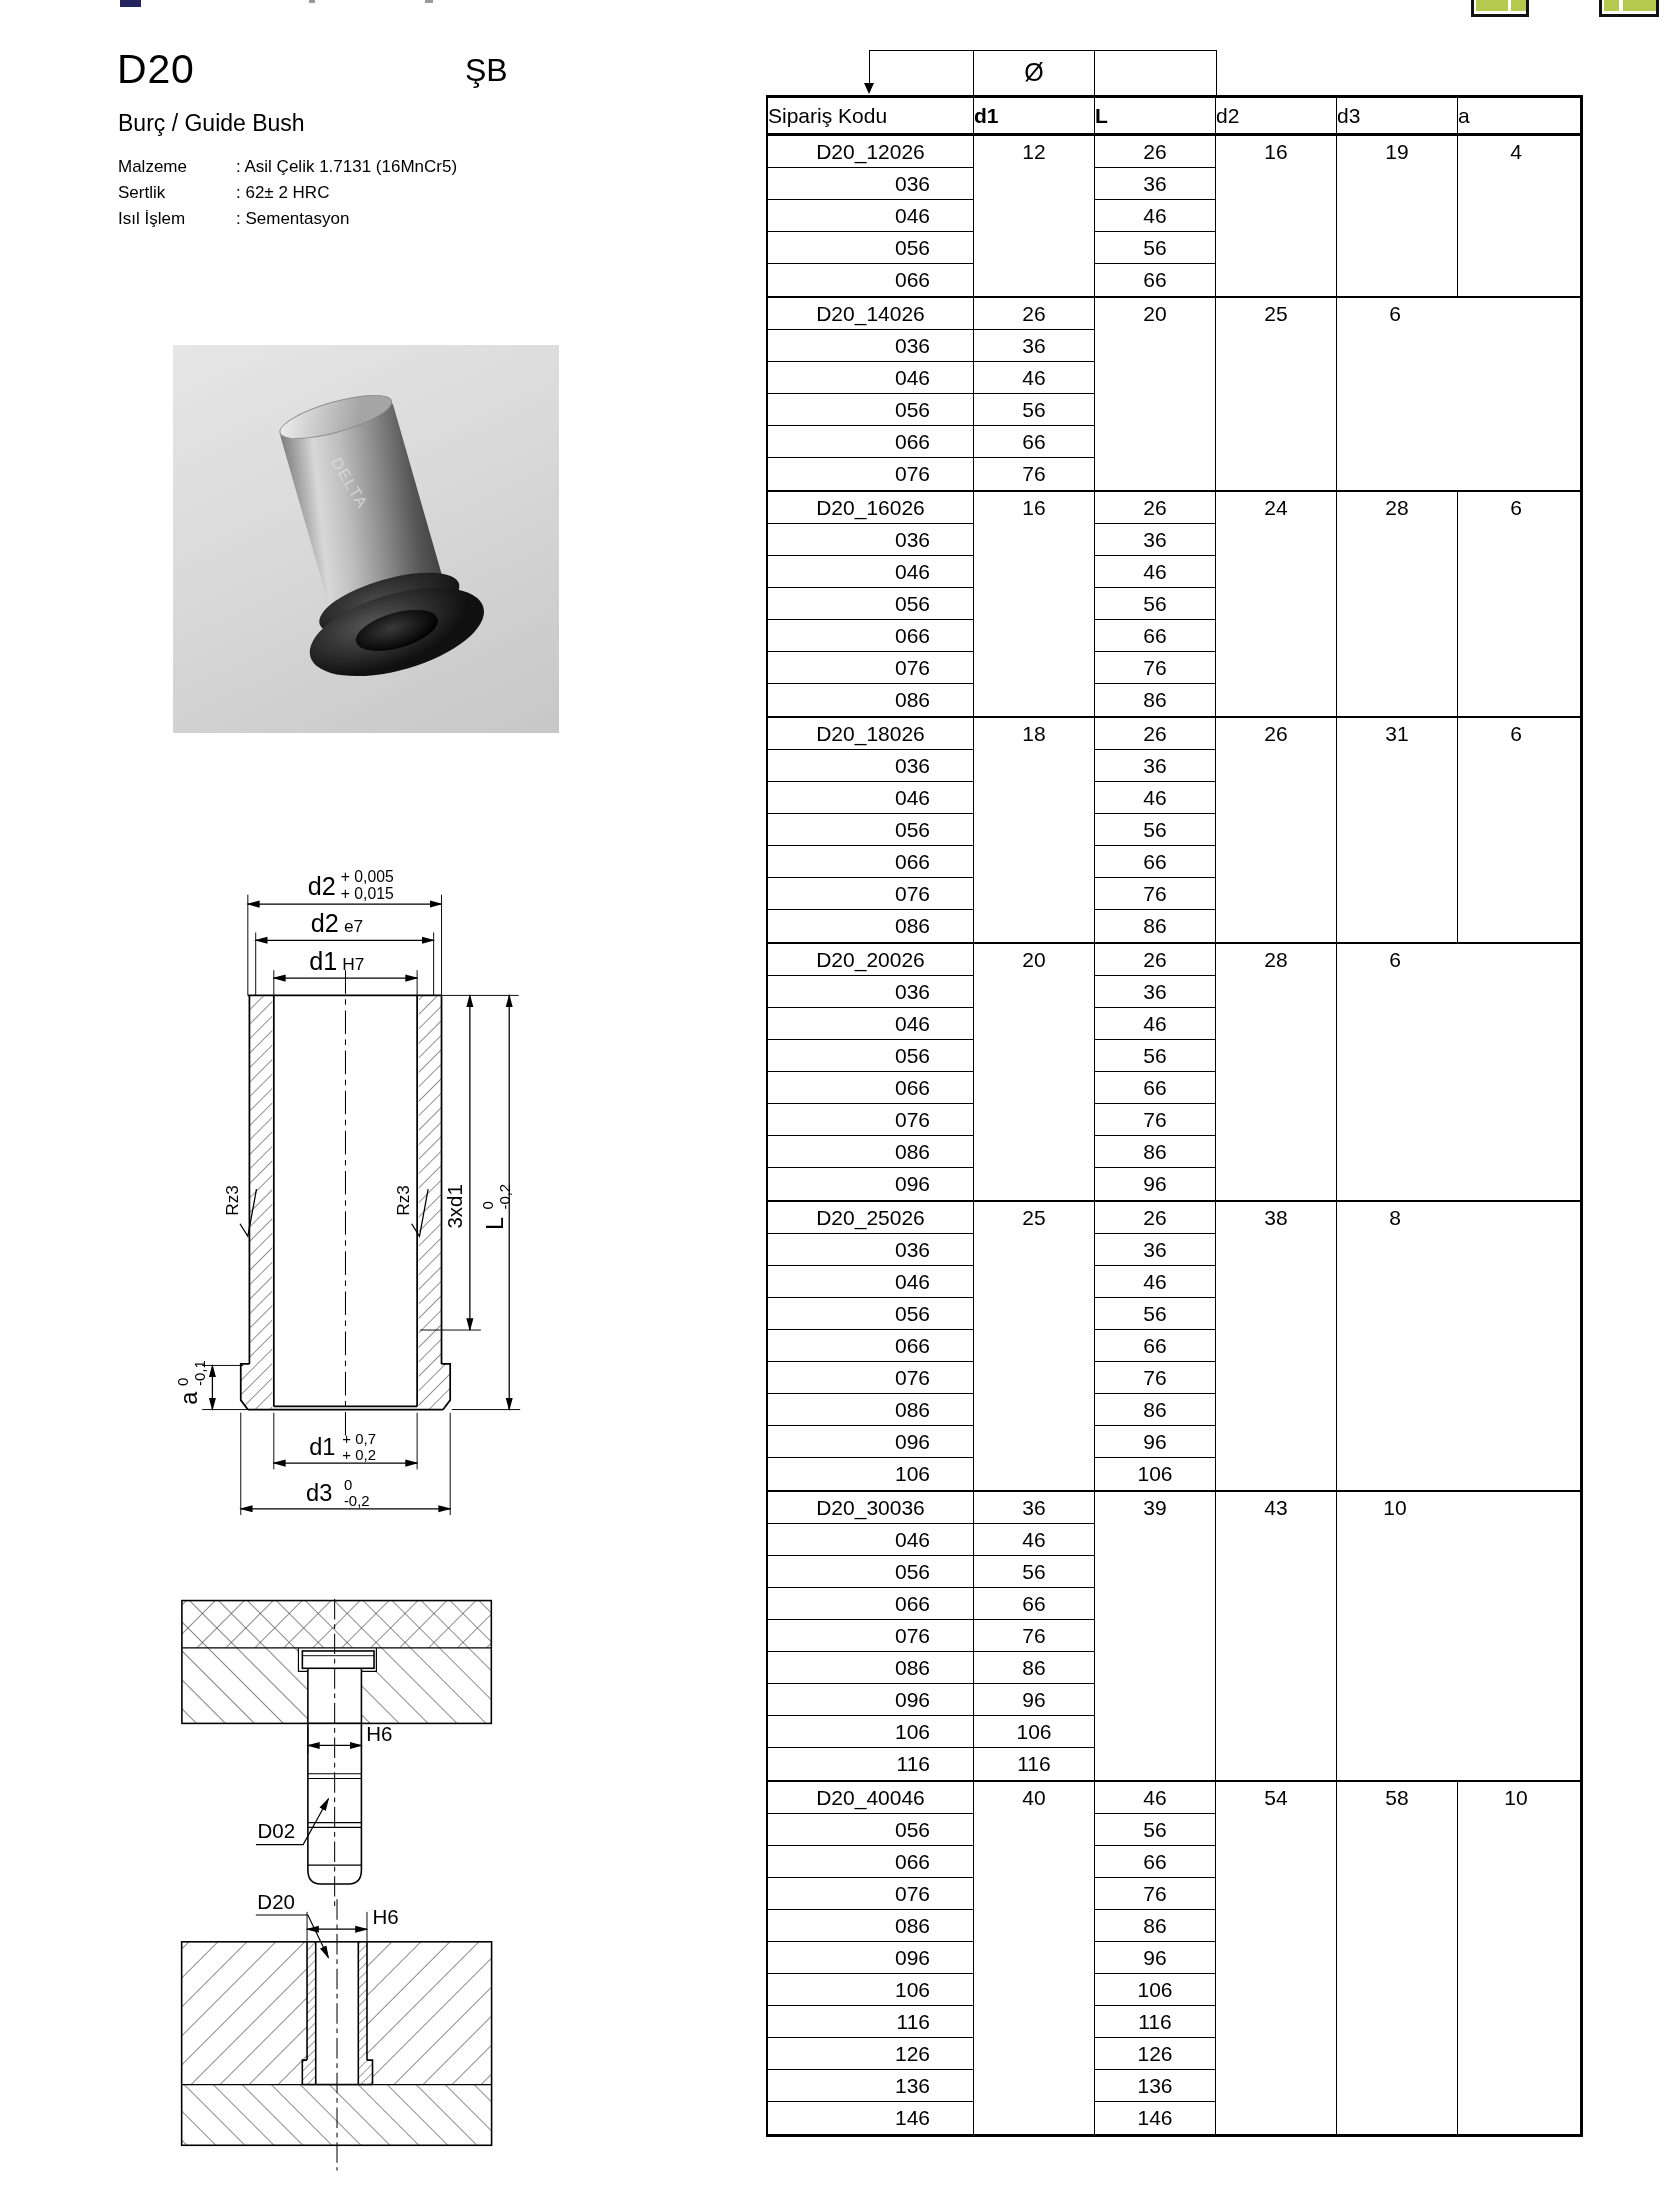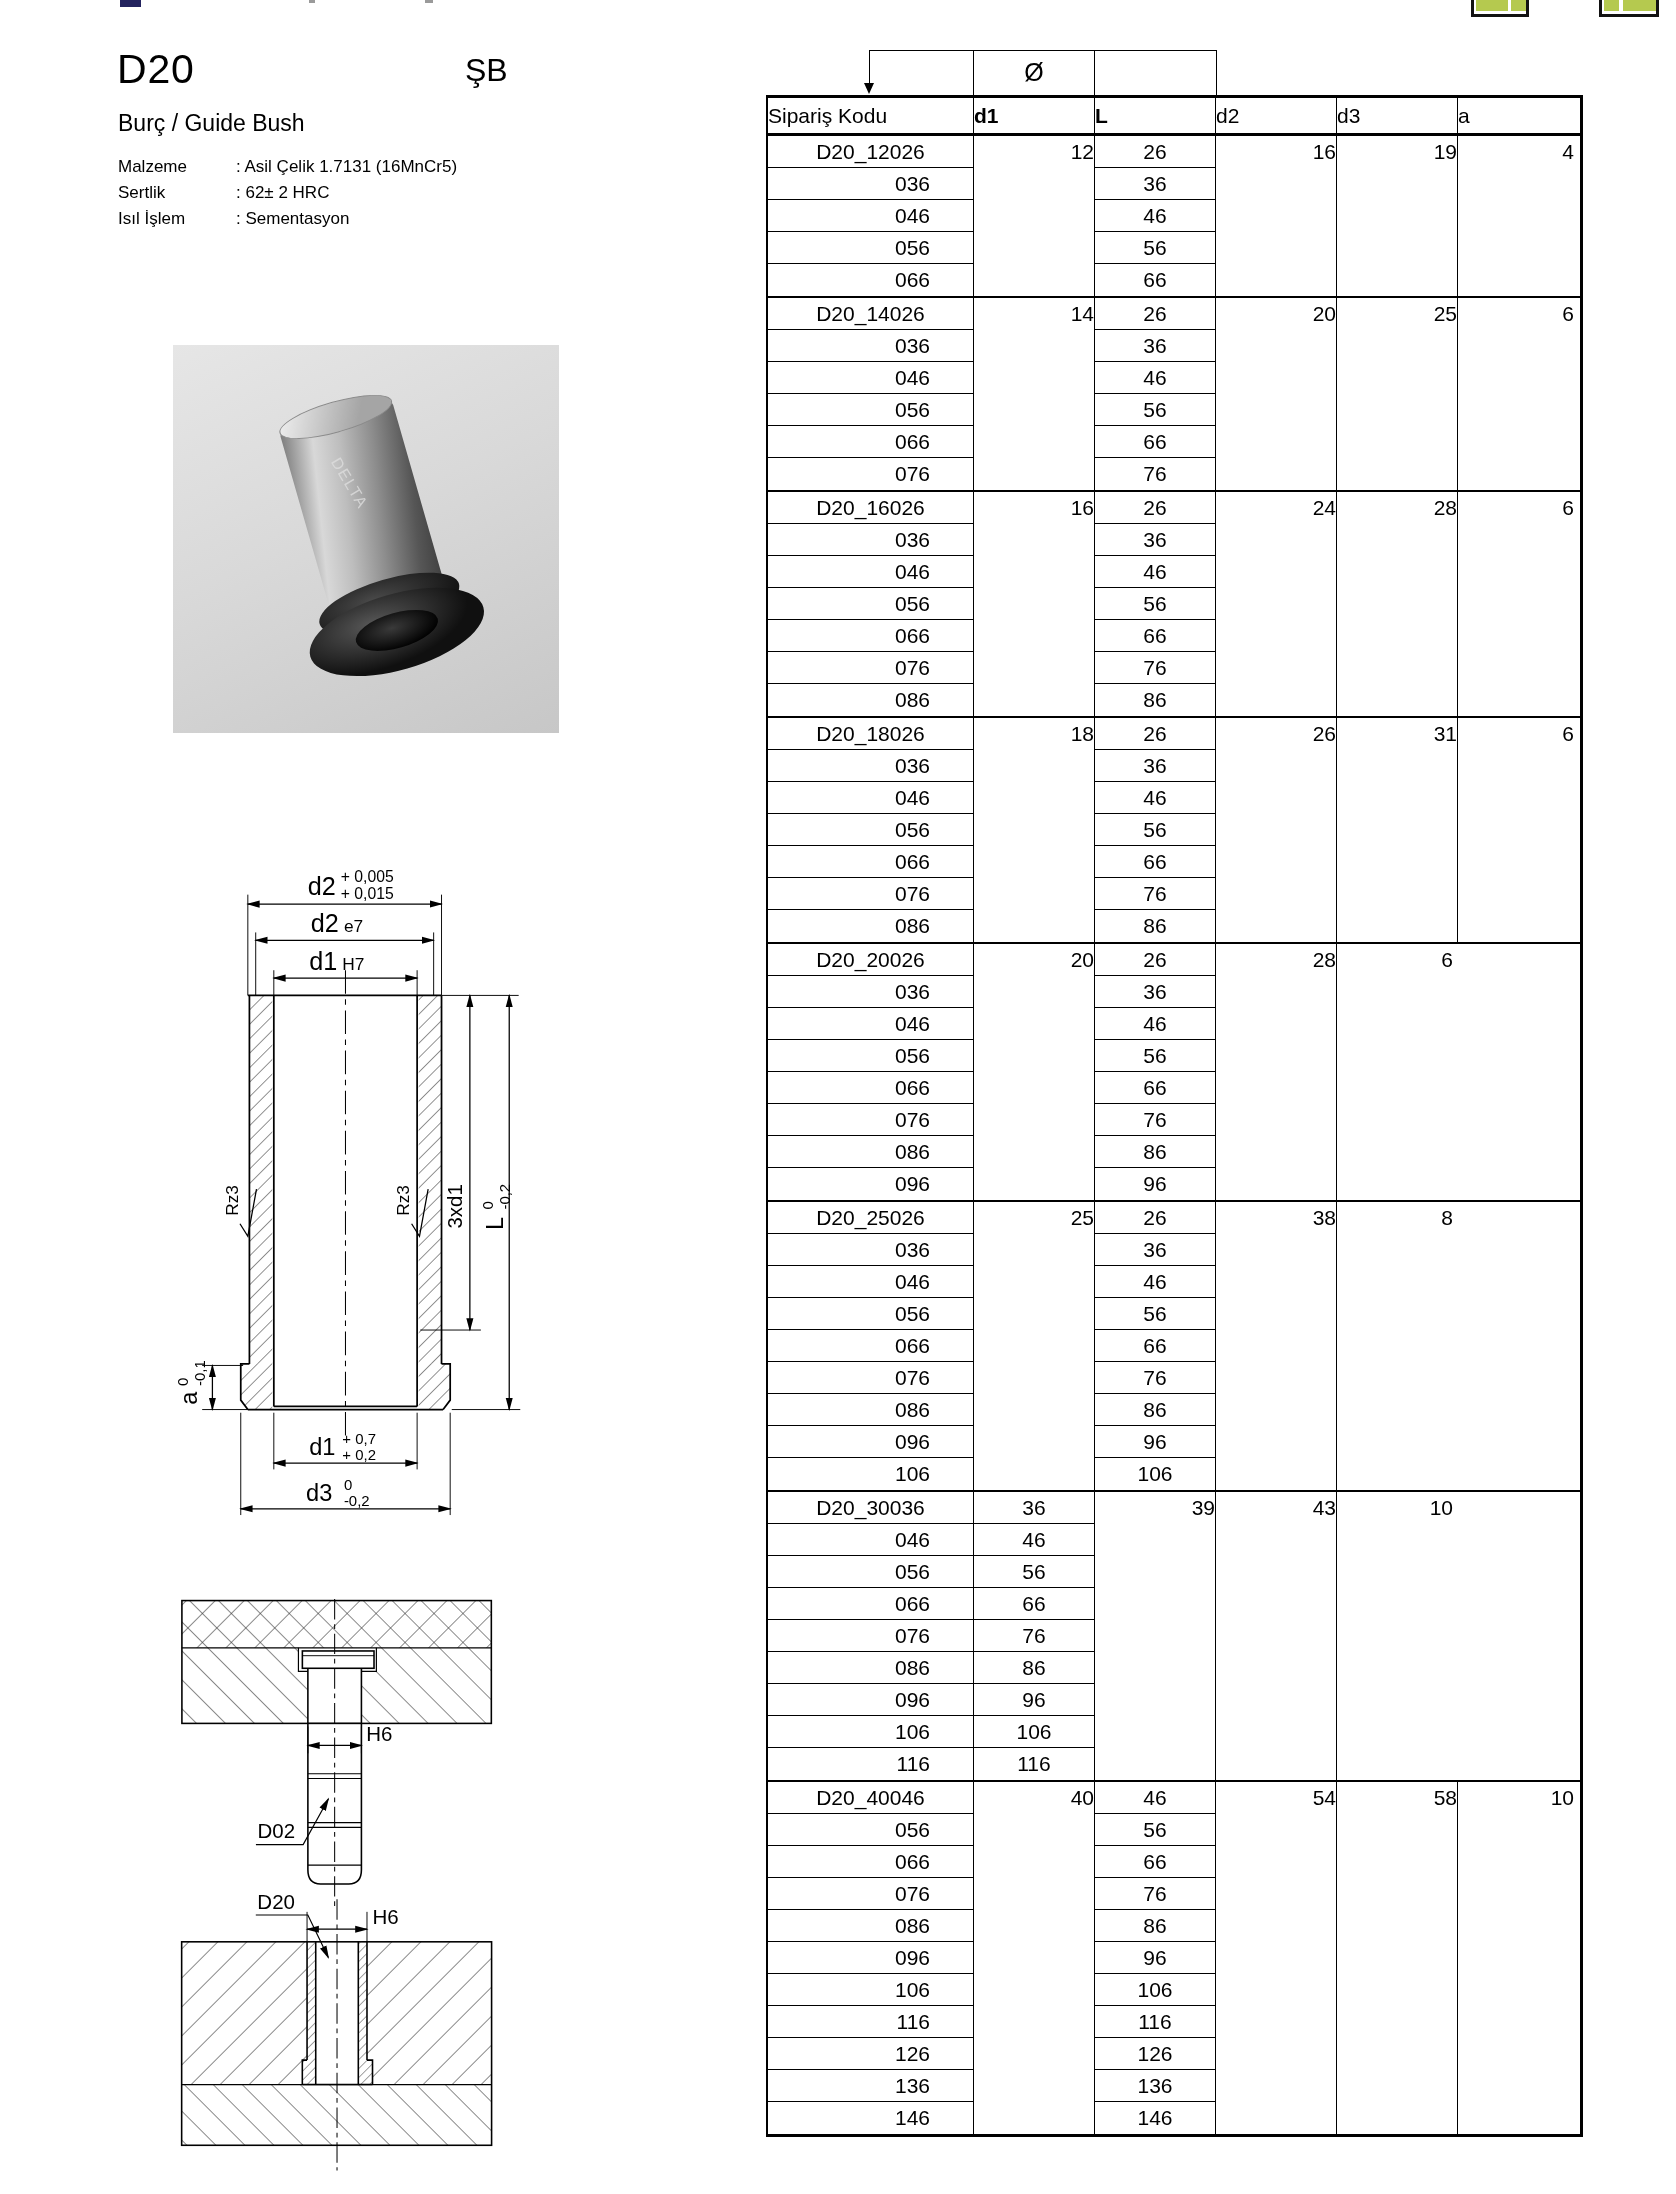--- a/index.html
+++ b/index.html
@@ -51,21 +51,21 @@
   .w-code{width:205px}.w-sm{width:121px}.w-a{width:117px}
 
   .tbody{border-left:2.4px solid #000;border-right:3.2px solid #000;border-bottom:3.9px solid #000;box-sizing:border-box}
   .table-group{display:flex;border-bottom:2.4px solid #000}
   .table-group:last-child{border-bottom:none}
   .tcol{box-sizing:border-box}
   .tcol + .tcol{border-left:1.6px solid #000}
   .tcell{height:32px;line-height:31px;border-bottom:1.6px solid #000;box-sizing:border-box;text-align:center;font-size:21px}
   .tcol .tcell:last-child{border-bottom:none}
   .code-cell.suffix{text-align:right;padding-right:43px}
-  .mval{height:32px;line-height:31px;text-align:right;font-size:21px}
+  .mval{height:32px;line-height:31px;text-align:center;font-size:21px}
 
   
   svg text{font-family:"Liberation Sans",sans-serif;fill:#000}
   .stroke{stroke:#000;fill:none}
 </style>
 </head>
 <body>
 
 <svg width="0" height="0" style="position:absolute">
   <defs>
@@ -301,23 +301,20 @@
       <div class="table-group">
         <div class="tcol w-code">
           <div class="tcell code-cell">D20_14026</div>
           <div class="tcell code-cell suffix">036</div>
           <div class="tcell code-cell suffix">046</div>
           <div class="tcell code-cell suffix">056</div>
           <div class="tcell code-cell suffix">066</div>
           <div class="tcell code-cell suffix">076</div>
         </div>
         <div class="tcol w-sm">
-          <div class="mval">14</div>
-        </div>
-        <div class="tcol w-sm">
           <div class="tcell">26</div>
           <div class="tcell">36</div>
           <div class="tcell">46</div>
           <div class="tcell">56</div>
           <div class="tcell">66</div>
           <div class="tcell">76</div>
         </div>
         <div class="tcol w-sm">
           <div class="mval">20</div>
         </div>

